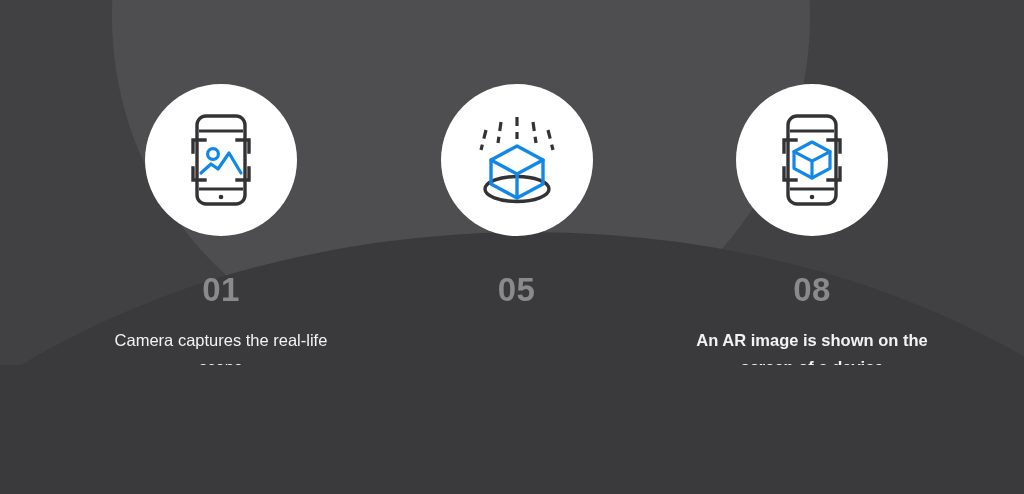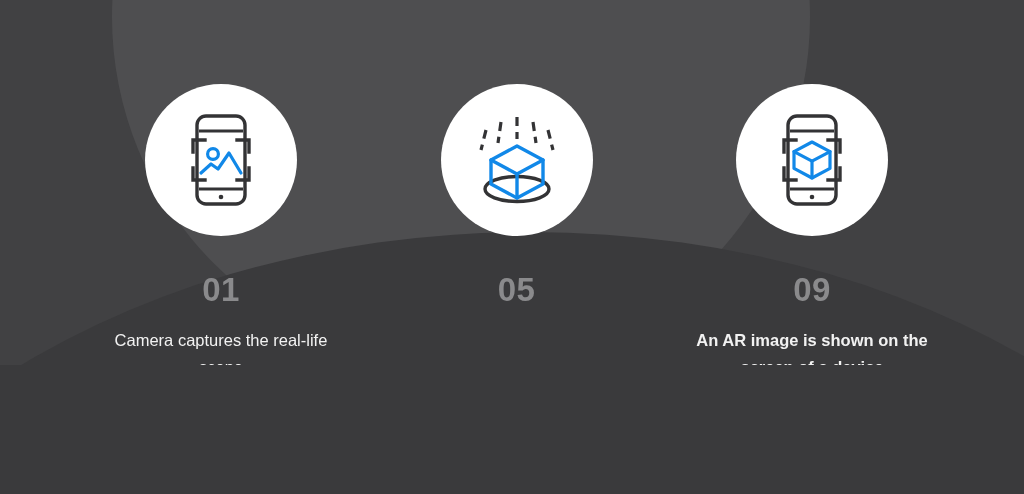--- a/index.html
+++ b/index.html
@@ -185,18 +185,18 @@
             <polyline points="54,68 66,68 66,56" stroke="#333335" stroke-width="3.4" fill="none" stroke-linecap="square"></polyline>
 
             <g stroke="#1188e8" stroke-width="3.2" fill="none" stroke-linejoin="round" stroke-linecap="round">
               <polygon points="38,30 56,39.6 56,56.4 38,66 20,56.4 20,39.6"></polygon>
               <polyline points="20,39.6 38,49.2 56,39.6"></polyline>
               <line x1="38" y1="49.2" x2="38" y2="66"></line>
             </g>
           </svg>
         </span>
       </div>
-      <div class="step-number">09</div>
+      <div class="step-number">08</div>
       <div class="step-caption">An AR image is shown on the screen of a device</div>
     </div>
 
   </div>
 </div>
 
 </body></html>

